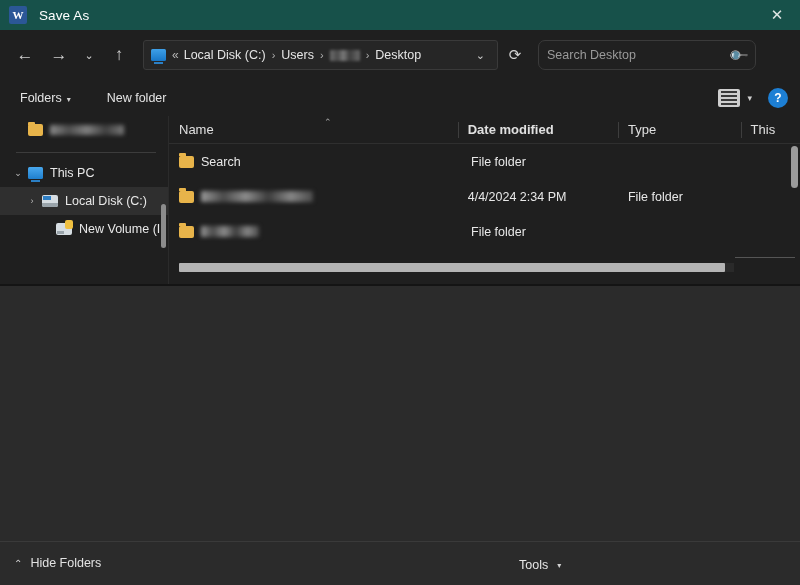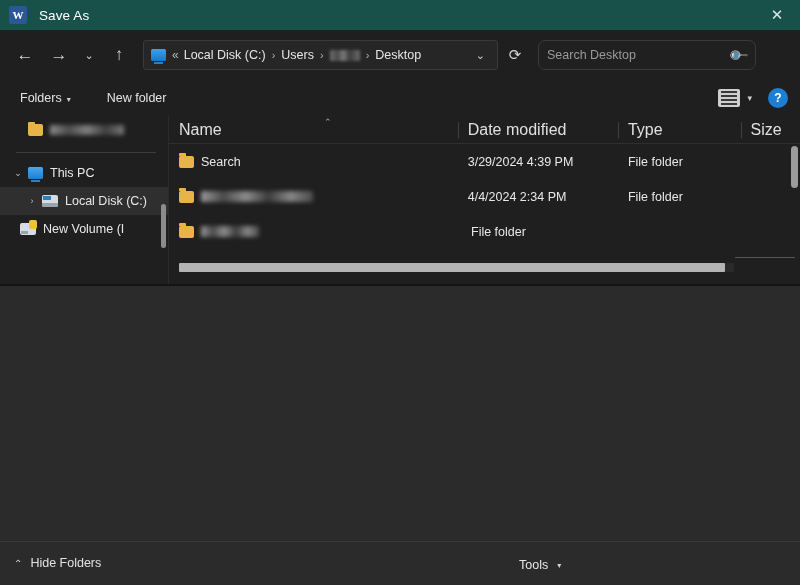--- a/index.html
+++ b/index.html
@@ -131,24 +131,24 @@
     filter:blur(2px);
   }
   .tree-divider { height:1px; background:#3c3c3c; margin:8px 12px 6px 16px; }
   .tree-scroll {
     position:absolute; right:2px; top:88px; width:5px; height:44px;
     background:#8c8c8c; border-radius:3px;
   }
 
   .listpane { flex:1; position:relative; background:#1f1f1f; border-left:1px solid #2b2b2b; overflow:hidden; }
   .colhead { display:flex; height:28px; align-items:center; border-bottom:1px solid #2f2f2f; position:relative; }
-  .colhead .ch { font-size:16px; color:#e0e0e0; padding-left:10px; position:relative; height:28px; display:flex; align-items:center; }
+  .colhead .ch { font-size:13px; color:#e0e0e0; padding-left:10px; position:relative; height:28px; display:flex; align-items:center; }
   .colhead .ch + .ch::before { content:""; position:absolute; left:0; top:6px; bottom:6px; width:1px; background:#3e3e3e; }
   .ch-name { width:292px; }
-  .ch-date { width:162px; }
+  .ch-date { width:162px;font-weight:bold; }
   .ch-type { width:124px; }
   .ch-size { width:60px; }
   .sort-caret { position:absolute; left:155px; top:1px; color:#a8a8a8; font-size:9px; }
 
   .filerow { display:flex; align-items:center; height:35px; font-size:12.5px; color:#e8e8e8; }
   .fr-name { width:292px; display:flex; align-items:center; padding-left:10px; }
   .fr-date { width:162px; padding-left:10px; }
   .fr-type { width:124px; padding-left:10px; }
   .fr-size { width:60px; padding-left:10px; }
   .name-blur {
@@ -250,42 +250,41 @@
       <div class="tree-row">
         <span class="tw">⌄</span>
         <div class="pc-ic"></div>
         <span>This PC</span>
       </div>
       <div class="tree-row sel" style="padding-left:22px">
         <span class="tw">›</span>
         <div class="disk-ic"></div>
         <span>Local Disk (C:)</span>
       </div>
-      <div class="tree-row" style="padding-left:20px">
+      <div class="tree-row" style="padding-left:56px">
         <div class="lock-ic"></div>
         <span>New Volume (I</span>
       </div>
       <div class="tree-scroll"></div>
     </div>
 
     <div class="listpane">
       <div class="colhead">
         <div class="ch ch-name">Name</div>
         <div class="ch ch-date">Date modified</div>
         <div class="ch ch-type">Type</div>
-        <div class="ch ch-size">Size</div>
+        <div class="ch ch-size">This</div>
         <div class="sort-caret">⌃</div>
       </div>
 
       <div class="filerow">
         <div class="fr-name">
           <div class="folder-ic"></div>
           <span>Search</span>
         </div>
-        <div class="fr-date">3/29/2024 4:39 PM</div>
         <div class="fr-type">File folder</div>
         <div class="fr-size"></div>
       </div>
 
       <div class="filerow">
         <div class="fr-name">
           <div class="folder-ic"></div>
           <span class="name-blur" style="width:112px"></span>
         </div>
         <div class="fr-date">4/4/2024 2:34 PM</div>

